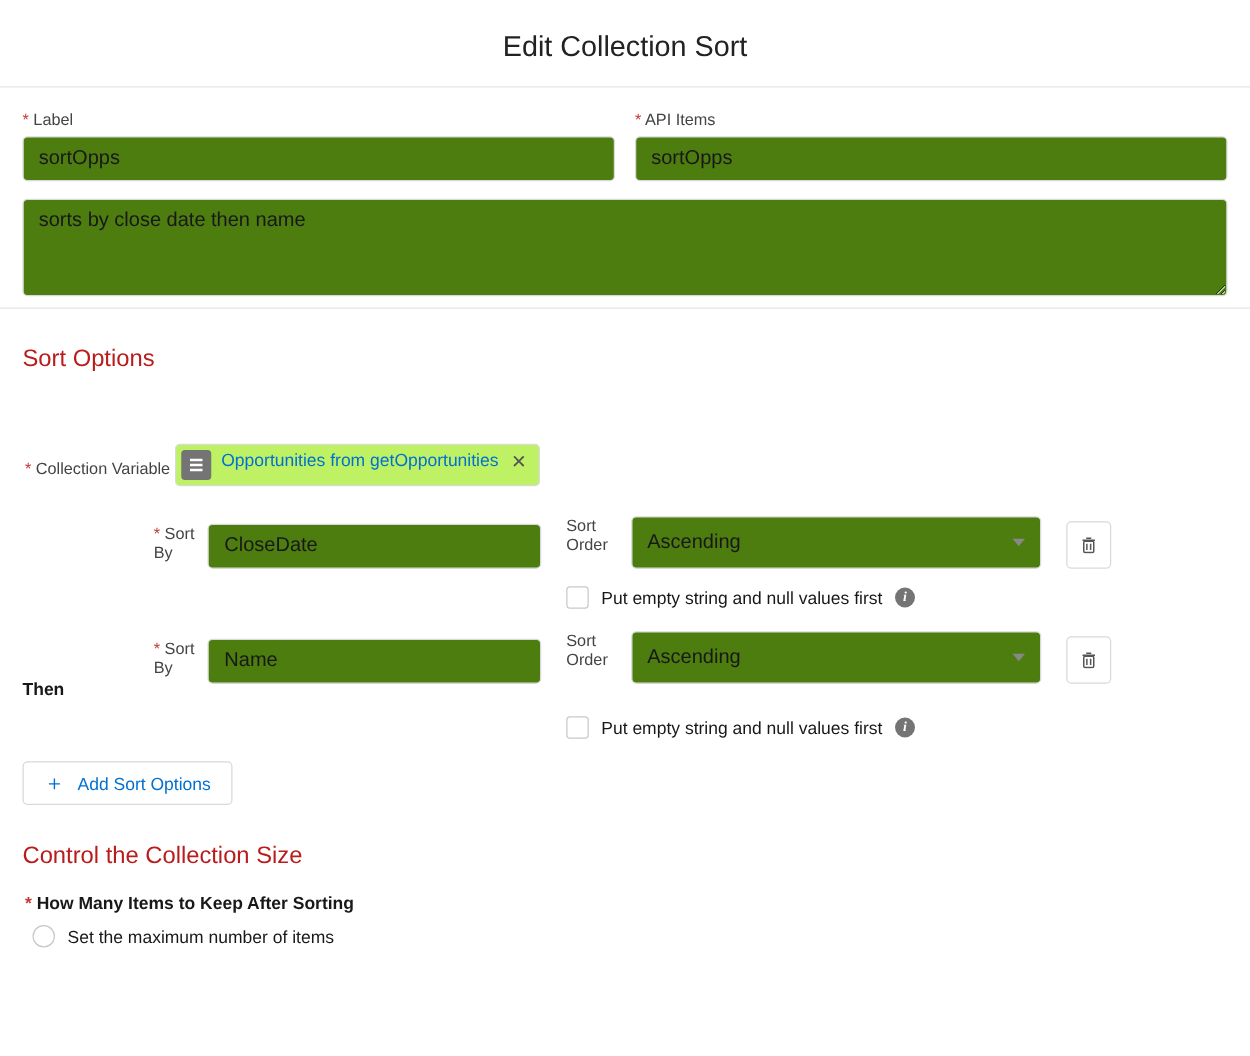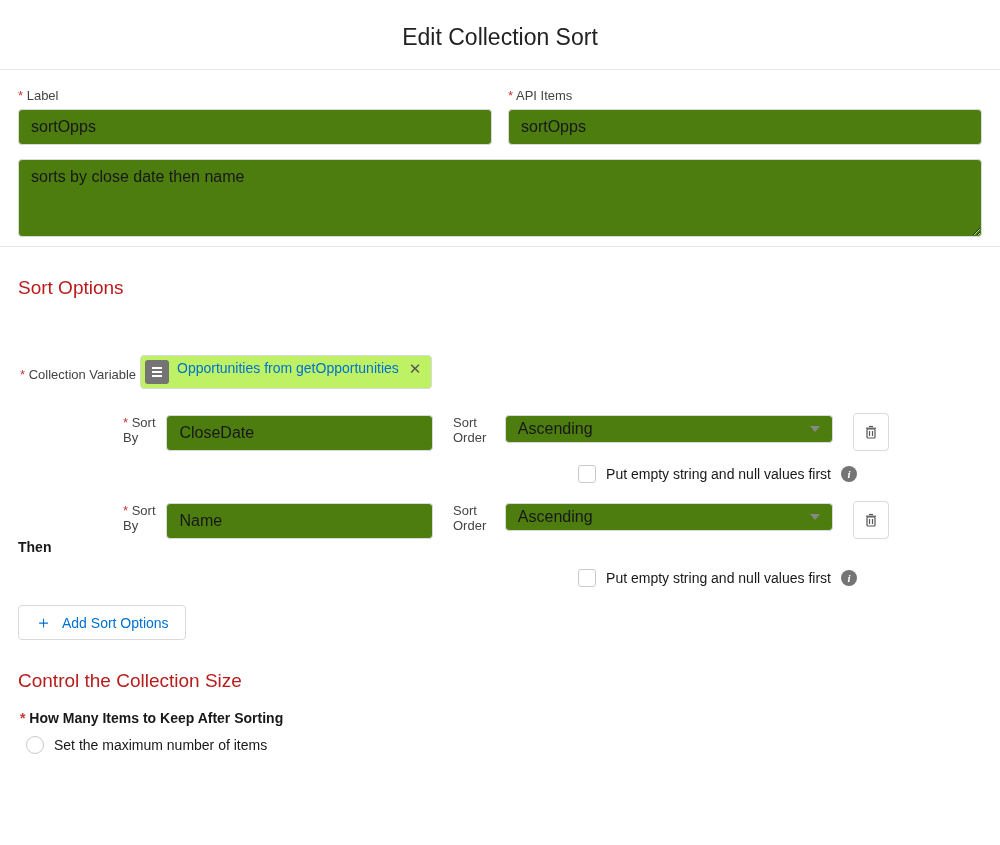--- a/index.html
+++ b/index.html
@@ -100,21 +100,21 @@
     gap: 20px;
     align-items: flex-end;
   }
   .field-col { display: flex; flex-direction: row; }
   .sortby-col { width: 310px; }
   .order-col { flex: 1; max-width: 380px; }
   .select {
     display: flex;
     align-items: center;
     justify-content: space-between;
-    height: 28px;
+    height: 42px;
     cursor: pointer;
   }
   .select .caret {
     width: 0; height: 0;
     border-left: 5px solid transparent;
     border-right: 5px solid transparent;
     border-top: 6px solid #888;
   }
   .icon-btn {
     width: 36px; height: 38px;
@@ -174,21 +174,21 @@
     background: #fff;
   }
   .radio.checked { border-color: #0070d2; }
   .radio.checked::after {
     content: "";
     width: 10px; height: 10px;
     background: #0070d2;
     border-radius: 50%;
   }
   .bold-label { font-weight: 600; font-size: 14px; }
-  .null-row-indent { margin-left: 435px; justify-content: center; }
+  .null-row-indent { margin-left: 435px; }
 </style>
 </head>
 <body>
 
 <div class="header">
   <h1>Edit Collection Sort</h1>
 </div>
 
 <div class="section bordered">
   <div class="row">

